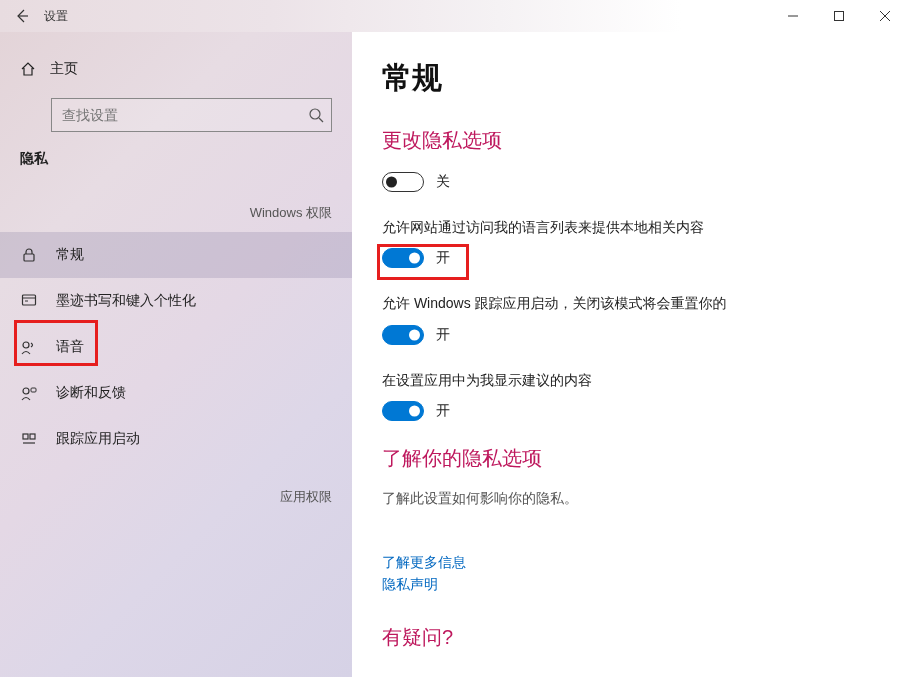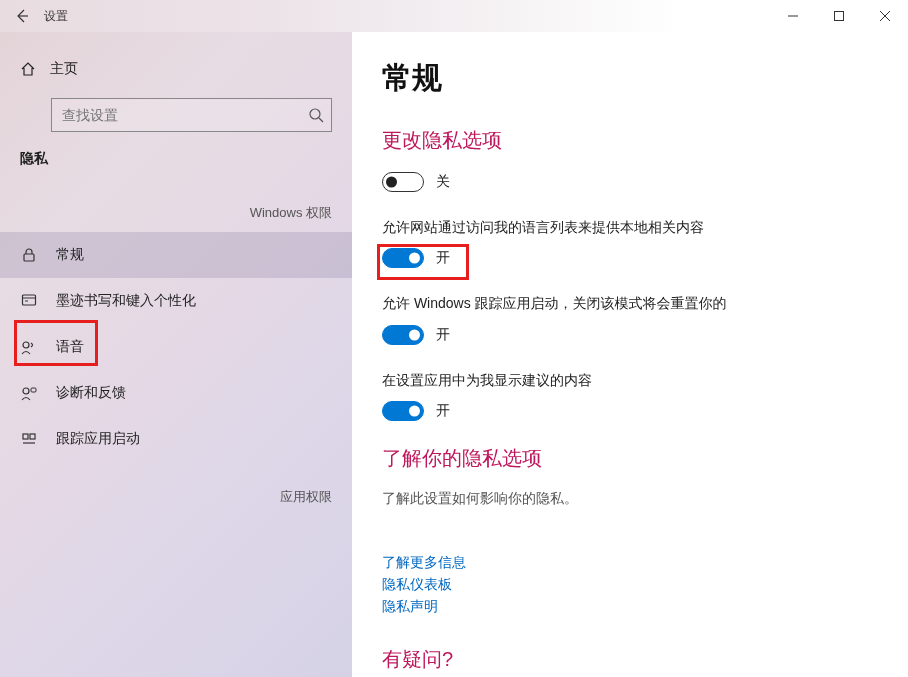--- a/index.html
+++ b/index.html
@@ -291,21 +291,20 @@
         <div class="toggle on">
             <div class="knob"></div>
           </div>
         <span class="toggle-label">开</span>
       </div>
 
       <h2 style="margin-top:6px">了解你的隐私选项</h2>
       <div class="sub-desc">了解此设置如何影响你的隐私。</div>
       <div class="links">
         <a href="#">了解更多信息</a>
-        <a href="#">隐私仪表板</a>
         <a href="#">隐私声明</a>
       </div>
 
       <h2 style="margin-top:30px">有疑问?</h2>
 
       <div class="highlight-box-2"></div>
     </div>
   </div>
 </div>
 

